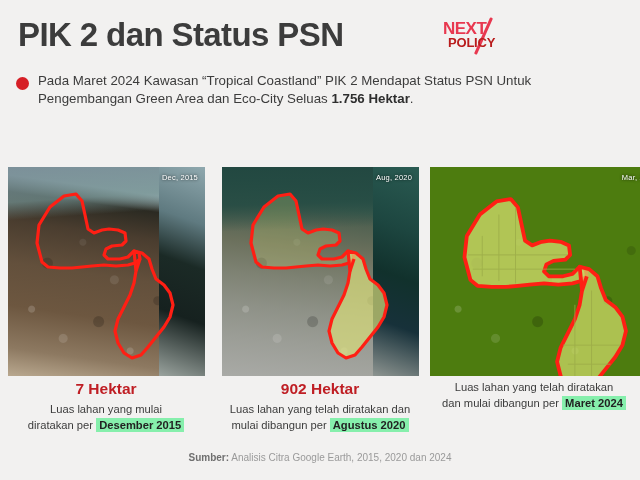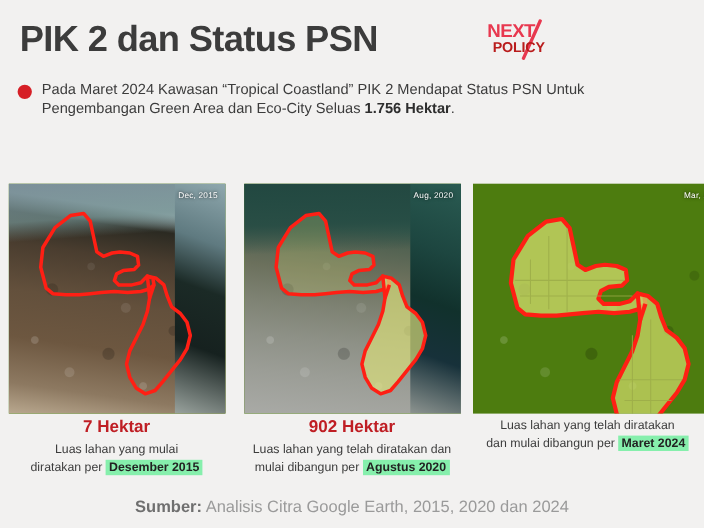--- a/index.html
+++ b/index.html
@@ -213,21 +213,21 @@
     padding: 1px 3px;
   }
 
   
   .source {
     position: absolute;
     left: 0;
     top: 452px;
     width: 640px;
     text-align: center;
-    font-size: 15px;
+    font-size: 10px;
     color: #9a9a9a;
   }
   .source b { color: #6f6f6f; font-weight: bold; }
 </style>
 </head>
 <body>
 
 <div class="header">
   <div class="page-title">PIK 2 dan Status PSN</div>
 

